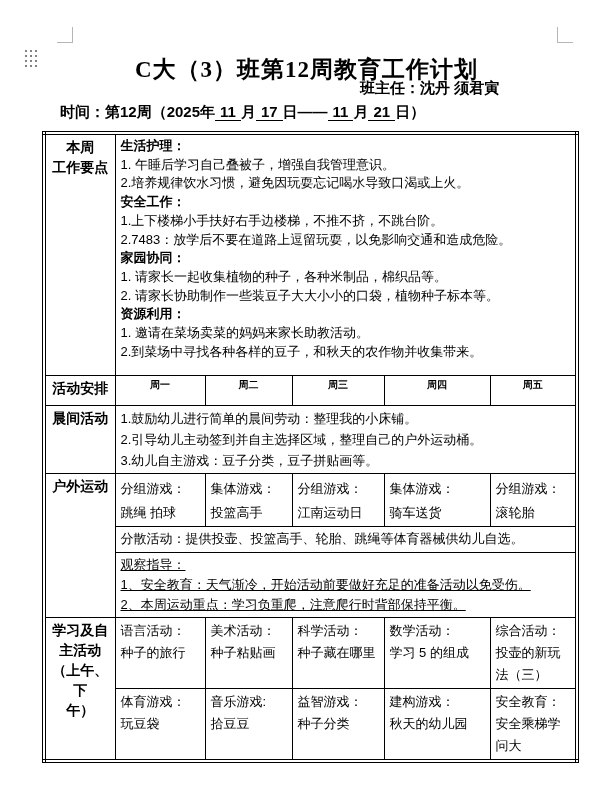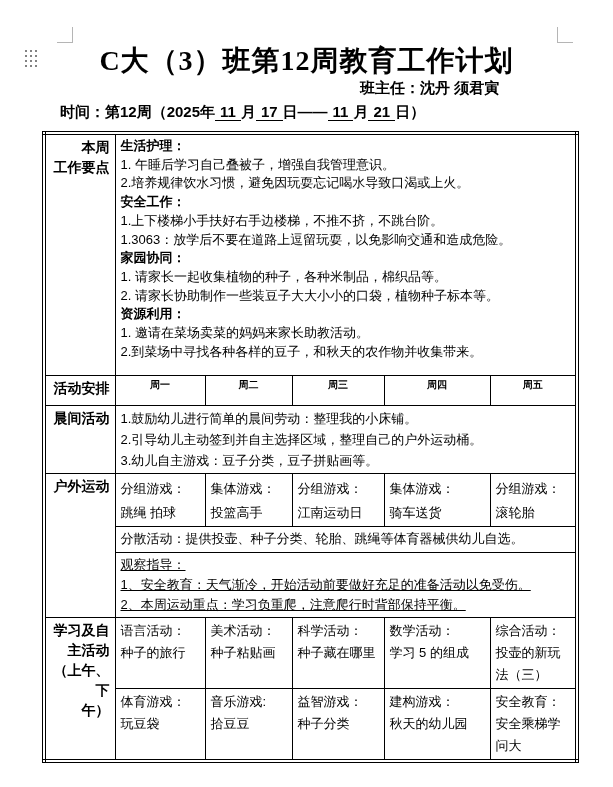--- a/index.html
+++ b/index.html
@@ -7,31 +7,31 @@
     width:613px;height:787px;background:#ffffff;position:relative;overflow:hidden;
     font-family:"Liberation Sans","DejaVu Sans",sans-serif;color:#000;
   }
   
   .corner{position:absolute;width:15px;height:15px;}
   .corner.tl{left:57px;top:27px;border-right:1px solid #b5b5b5;border-bottom:1px solid #b5b5b5;}
   .corner.tr{left:557px;top:27px;border-left:1px solid #b5b5b5;border-bottom:1px solid #b5b5b5;}
   .dots{position:absolute;left:25px;top:50px;display:grid;grid-template-columns:repeat(3,2px);grid-auto-rows:2px;gap:3px;cursor:move;}
   .dots i{display:block;width:2px;height:2px;background:#595959;border-radius:50%;}
   
-  .title{position:absolute;left:42px;right:42px;top:42px;margin:0;text-align:center;
-    font-family:"Liberation Serif","DejaVu Serif",serif;font-size:28px;font-weight:bold;letter-spacing:1px;}
+  .title{position:absolute;left:42px;right:42px;top:42px;margin:12px;text-align:center;
+    font-family:"Liberation Serif","DejaVu Serif",serif;font-size:23px;font-weight:bold;letter-spacing:1px;}
   .subrow{position:absolute;left:60px;right:42px;top:79px;font-size:15px;font-weight:bold;}
   .subrow .teacher{position:absolute;left:300px;top:0;}
   .timerow{position:absolute;left:60px;top:103px;font-size:15px;font-weight:bold;}
   .timerow .u{display:inline-block;border-bottom:1px solid #000;padding:0 5px;min-width:14px;text-align:left;}
   
   table.plan{position:absolute;left:42px;top:131px;width:533px;border-collapse:collapse;table-layout:fixed;
     border:4px double #000;font-size:13px;}
   table.plan td{border:1px solid #000;vertical-align:top;padding:2px 5px;overflow:hidden;}
-  td.lbl{font-weight:bold;text-align:right;vertical-align:middle;font-size:14px;line-height:20px;padding:2px;}
+  td.lbl{font-weight:bold;text-align:center;vertical-align:middle;font-size:14px;line-height:20px;padding:2px;}
   td.day{font-weight:bold;text-align:center;vertical-align:middle;font-size:10px;}
   tr.rA{height:242px;} tr.rB{height:30px;} tr.rC{height:63px;} tr.rD{height:53px;}
   tr.rE{height:26px;} tr.rF{height:62px;text-decoration:underline;} tr.rG{height:66px;margin-left:24px;} tr.rH{height:67px;}
   td.wp{padding:3px 6px;}
   td.wp div{line-height:18.7px;}
   td.wp .hd{font-weight:bold;}
   td.morning div{line-height:21px;}
   td.gcell div{line-height:23px;padding-top:1px;}
   td.scatter{vertical-align:middle;line-height:20px;}
   td.observe div{line-height:20px;}
@@ -81,21 +81,21 @@
       <td class="lbl">
         <div>本周</div>
         <div>工作要点</div>
       </td>
       <td class="wp" colspan="5">
         <div class="hd">生活护理：</div>
         <div>1. 午睡后学习自己叠被子，增强自我管理意识。</div>
         <div>2.培养规律饮水习惯，避免因玩耍忘记喝水导致口渴或上火。</div>
         <div class="hd">安全工作：</div>
         <div>1.上下楼梯小手扶好右手边楼梯，不推不挤，不跳台阶。</div>
-        <div>1.3063：放学后不要在道路上逗留玩耍，以免影响交通和造成危险。</div>
+        <div>2.7483：放学后不要在道路上逗留玩耍，以免影响交通和造成危险。</div>
         <div class="hd">家园协同：</div>
         <div>1. 请家长一起收集植物的种子，各种米制品，棉织品等。</div>
         <div>2. 请家长协助制作一些装豆子大大小小的口袋，植物种子标本等。</div>
         <div class="hd">资源利用：</div>
         <div>1. 邀请在菜场卖菜的妈妈来家长助教活动。</div>
         <div>2.到菜场中寻找各种各样的豆子，和秋天的农作物并收集带来。</div>
       </td>
     </tr>
 
     <tr class="rB">
@@ -134,21 +134,21 @@
         <div>集体游戏：</div>
         <div>骑车送货</div>
       </td>
       <td class="gcell">
         <div>分组游戏：</div>
         <div>滚轮胎</div>
       </td>
     </tr>
 
     <tr class="rE">
-      <td class="scatter" colspan="5">分散活动：提供投壶、种子分类、轮胎、跳绳等体育器械供幼儿自选。</td>
+      <td class="scatter" colspan="5">分散活动：提供投壶、投篮高手、轮胎、跳绳等体育器械供幼儿自选。</td>
     </tr>
 
     <tr class="rF">
       <td class="observe" colspan="5">
         <div>观察指导：</div>
         <div>1、安全教育：天气渐冷，开始活动前要做好充足的准备活动以免受伤。</div>
         <div>2、本周运动重点：学习负重爬，注意爬行时背部保持平衡。</div>
       </td>
     </tr>
 

